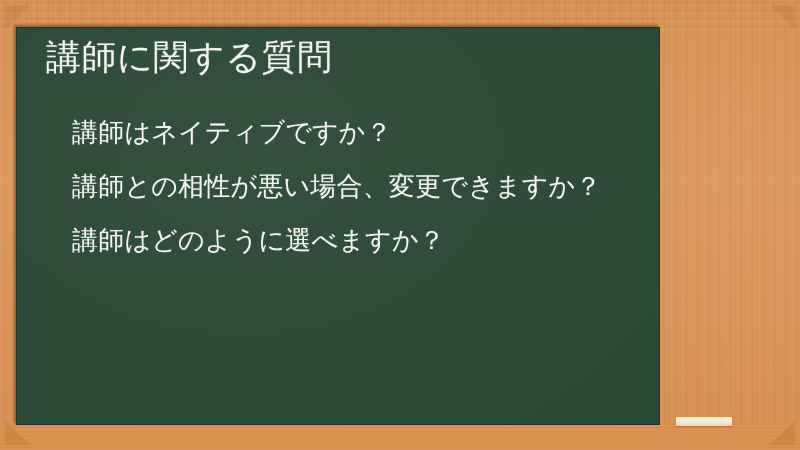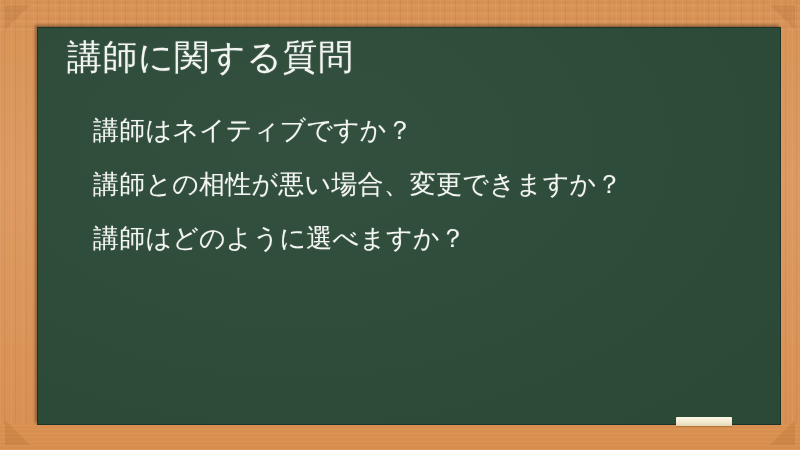--- a/index.html
+++ b/index.html
@@ -88,23 +88,23 @@
     opacity: 0.22;
   }
   .miter-tl { left: 5px;  top: 5px;   border-width: 25px 25px 0 0; border-color: #a8622c transparent transparent transparent; }
   .miter-tr { right: 5px; top: 5px;   border-width: 0 25px 25px 0; border-color: transparent #a8622c transparent transparent; }
   .miter-bl { left: 5px;  bottom: 5px;border-width: 25px 0 0 25px; border-color: transparent transparent transparent #a8622c; }
   .miter-br { right: 5px; bottom: 5px;border-width: 0 0 25px 25px; border-color: transparent transparent #a8622c transparent; }
 
   
   .board {
     position: absolute;
-    left: 37px;
+    left: 16px;
     top: 27px;
-    width: 744px;
+    width: 644px;
     height: 398px;
     background: #2c4a38;
     box-shadow:
       inset 0 0 0 1px rgba(0,0,0,0.30),
       -2px -2px 3px rgba(0,0,0,0.35);
     box-sizing: border-box;
     overflow: hidden;
     padding-left: 12px;
   }
   .board-shade {
@@ -136,21 +136,20 @@
     top: 78px;
     width: 680px;
   }
   .question-item {
     color: #f4f6f3;
     font-size: 26px;
     line-height: 54px;
     white-space: nowrap;
     letter-spacing: 0.2px;
     text-shadow: 0 0 1.5px rgba(255,255,255,0.18);
-    font-family: Liberation Mono, monospace;
   }
 
   
   .chalk-stick {
     position: absolute;
     left: 676px;
     top: 417px;
     width: 56px;
     height: 9px;
     background: linear-gradient(180deg, #fdf8e3 0%, #f3ead0 55%, #e3d7b4 100%);

